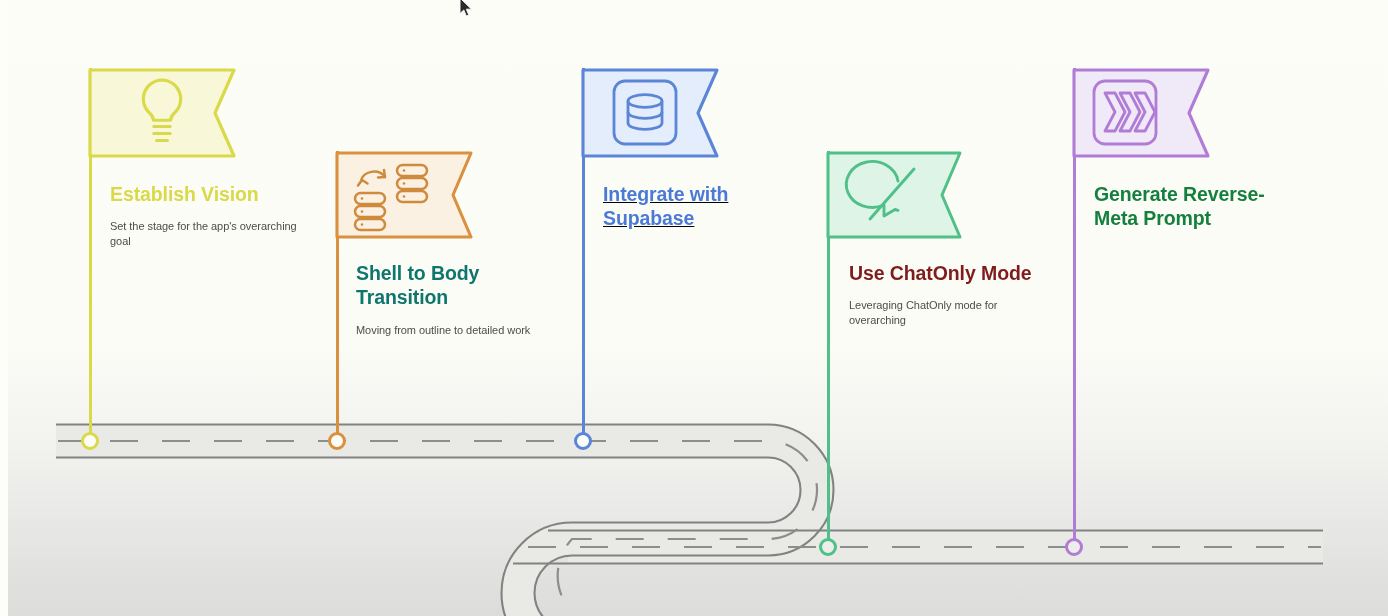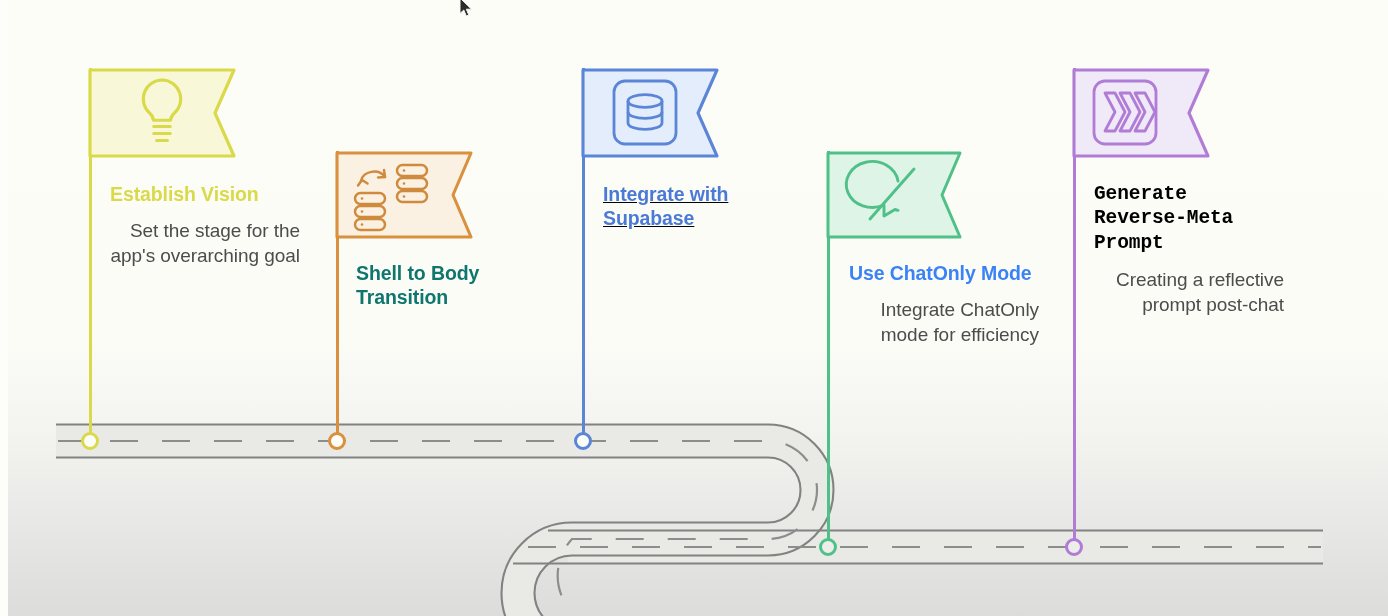--- a/index.html
+++ b/index.html
@@ -20,23 +20,22 @@
 
   .milestone{position:absolute;}
   .pole{position:absolute;width:3px;top:0;}
   .flag{position:absolute;left:0;top:0;}
   .texts{position:absolute;width:190px;}
   .m-title{
     font-weight:bold;font-size:19.5px;line-height:1.25;letter-spacing:-0.1px;
     margin:0 0 13px 0;
   }
   .m-desc{
-    font-size:19px;line-height:1.31;color:#4c4c4c;margin:0;
+    font-size:11px;line-height:1.31;color:#4c4c4c;margin:0;
     letter-spacing:-0.05px;
-    text-align:right;
   }
 </style>
 </head>
 <body>
 
 <div id="canvas">
   <div class="bg-gradient"></div>
 
   <svg id="road-layer" width="1388" height="616">
     <defs>
@@ -123,20 +122,21 @@
         </g>
 
         <path d="M26 30 a13 11 0 0 1 24 -4"></path>
         <path d="M50 26 l-1 -7 M50 26 l-7 0.5"></path>
         <path d="M27 29 l-4 5.5 M27 29 l5.5 3.5"></path>
       </g>
     </svg>
 
     <div class="texts" style="left:348px;top:261px;">
       <div class="m-title" style="color:#0f766e;">Shell to Body Transition</div>
+      <div class="m-desc">Moving from outline to detailed work</div>
     </div>
   </div>
 
   <div class="milestone">
     <div class="pole" style="left:573.5px;top:68px;height:373px;background:#5b85d6;"></div>
 
     <svg class="flag" style="left:573px;top:68px;" width="140" height="90" viewBox="0 0 140 90">
       <path d="M2 2 H136 L117 45 L136 88 H2 Z" fill="#e4edfb" stroke="#5b85d6" stroke-width="3.1" stroke-linejoin="round"></path>
       <g fill="none" stroke="#5b85d6" stroke-width="2.8" stroke-linejoin="round">
         <rect x="33" y="13" width="62" height="63" rx="11"></rect>
@@ -156,41 +156,40 @@
 
     <svg class="flag" style="left:818px;top:151px;" width="138" height="88" viewBox="0 0 138 88">
       <path d="M2 2 H134 L116 44 L134 86 H2 Z" fill="#ddf4e7" stroke="#4fc087" stroke-width="3" stroke-linejoin="round"></path>
       <g fill="none" stroke="#4fc087" stroke-width="2.9" stroke-linecap="round" stroke-linejoin="round">
         <path d="M72 30 a26 23 0 1 0 -14 24 l0 11 l11 -6.5 a30 30 0 0 0 3 0.8"></path>
         <path d="M44 68 L88 18"></path>
       </g>
     </svg>
 
     <div class="texts" style="left:841px;top:261px;">
-      <div class="m-title" style="color:#3b82f6;">Use ChatOnly Mode</div>
-      <div class="m-desc">Integrate ChatOnly mode for efficiency</div>
+      <div class="m-title" style="color:#7f1d1d;">Use ChatOnly Mode</div>
+      <div class="m-desc">Leveraging ChatOnly mode for overarching</div>
     </div>
   </div>
 
   <div class="milestone">
     <div class="pole" style="left:1064.5px;top:68px;height:479px;background:#b07cd6;"></div>
 
     <svg class="flag" style="left:1064px;top:68px;" width="140" height="90" viewBox="0 0 140 90">
       <path d="M2 2 H136 L117 45 L136 88 H2 Z" fill="#f0e9f7" stroke="#b07cd6" stroke-width="3.1" stroke-linejoin="round"></path>
       <g fill="none" stroke="#b07cd6" stroke-width="2.8" stroke-linejoin="round">
         <rect x="22" y="13" width="62" height="63" rx="11"></rect>
         <path d="M33 25 l10 0 l10 19 l-10 19 l-10 0 l10 -19 Z"></path>
         <path d="M48 25 l10 0 l10 19 l-10 19 l-10 0 l10 -19 Z"></path>
         <path d="M63 25 l10 0 l10 19 l-10 19 l-10 0 l10 -19 Z"></path>
       </g>
     </svg>
 
     <div class="texts" style="left:1086px;top:182px;">
-      <div class="m-title" style="color:#000000;font-family:Liberation Mono, monospace;">Generate Reverse-Meta Prompt</div>
-      <div class="m-desc">Creating a reflective prompt post-chat</div>
+      <div class="m-title" style="color:#15803d;">Generate Reverse-Meta Prompt</div>
     </div>
   </div>
 
   <svg style="position:absolute;left:0;top:0;" width="1388" height="616">
     <circle cx="82" cy="441" r="7.5" fill="#fdfdf8" stroke="#d9d94a" stroke-width="3"></circle>
     <circle cx="329" cy="441" r="7.5" fill="#fdfdf8" stroke="#d9903f" stroke-width="3"></circle>
     <circle cx="575" cy="441" r="7.5" fill="#fdfdf8" stroke="#5b85d6" stroke-width="3"></circle>
     <circle cx="820" cy="547" r="7.5" fill="#edeeeb" stroke="#4fc087" stroke-width="3"></circle>
     <circle cx="1066" cy="547" r="7.5" fill="#edeeeb" stroke="#b07cd6" stroke-width="3"></circle>
   </svg>

